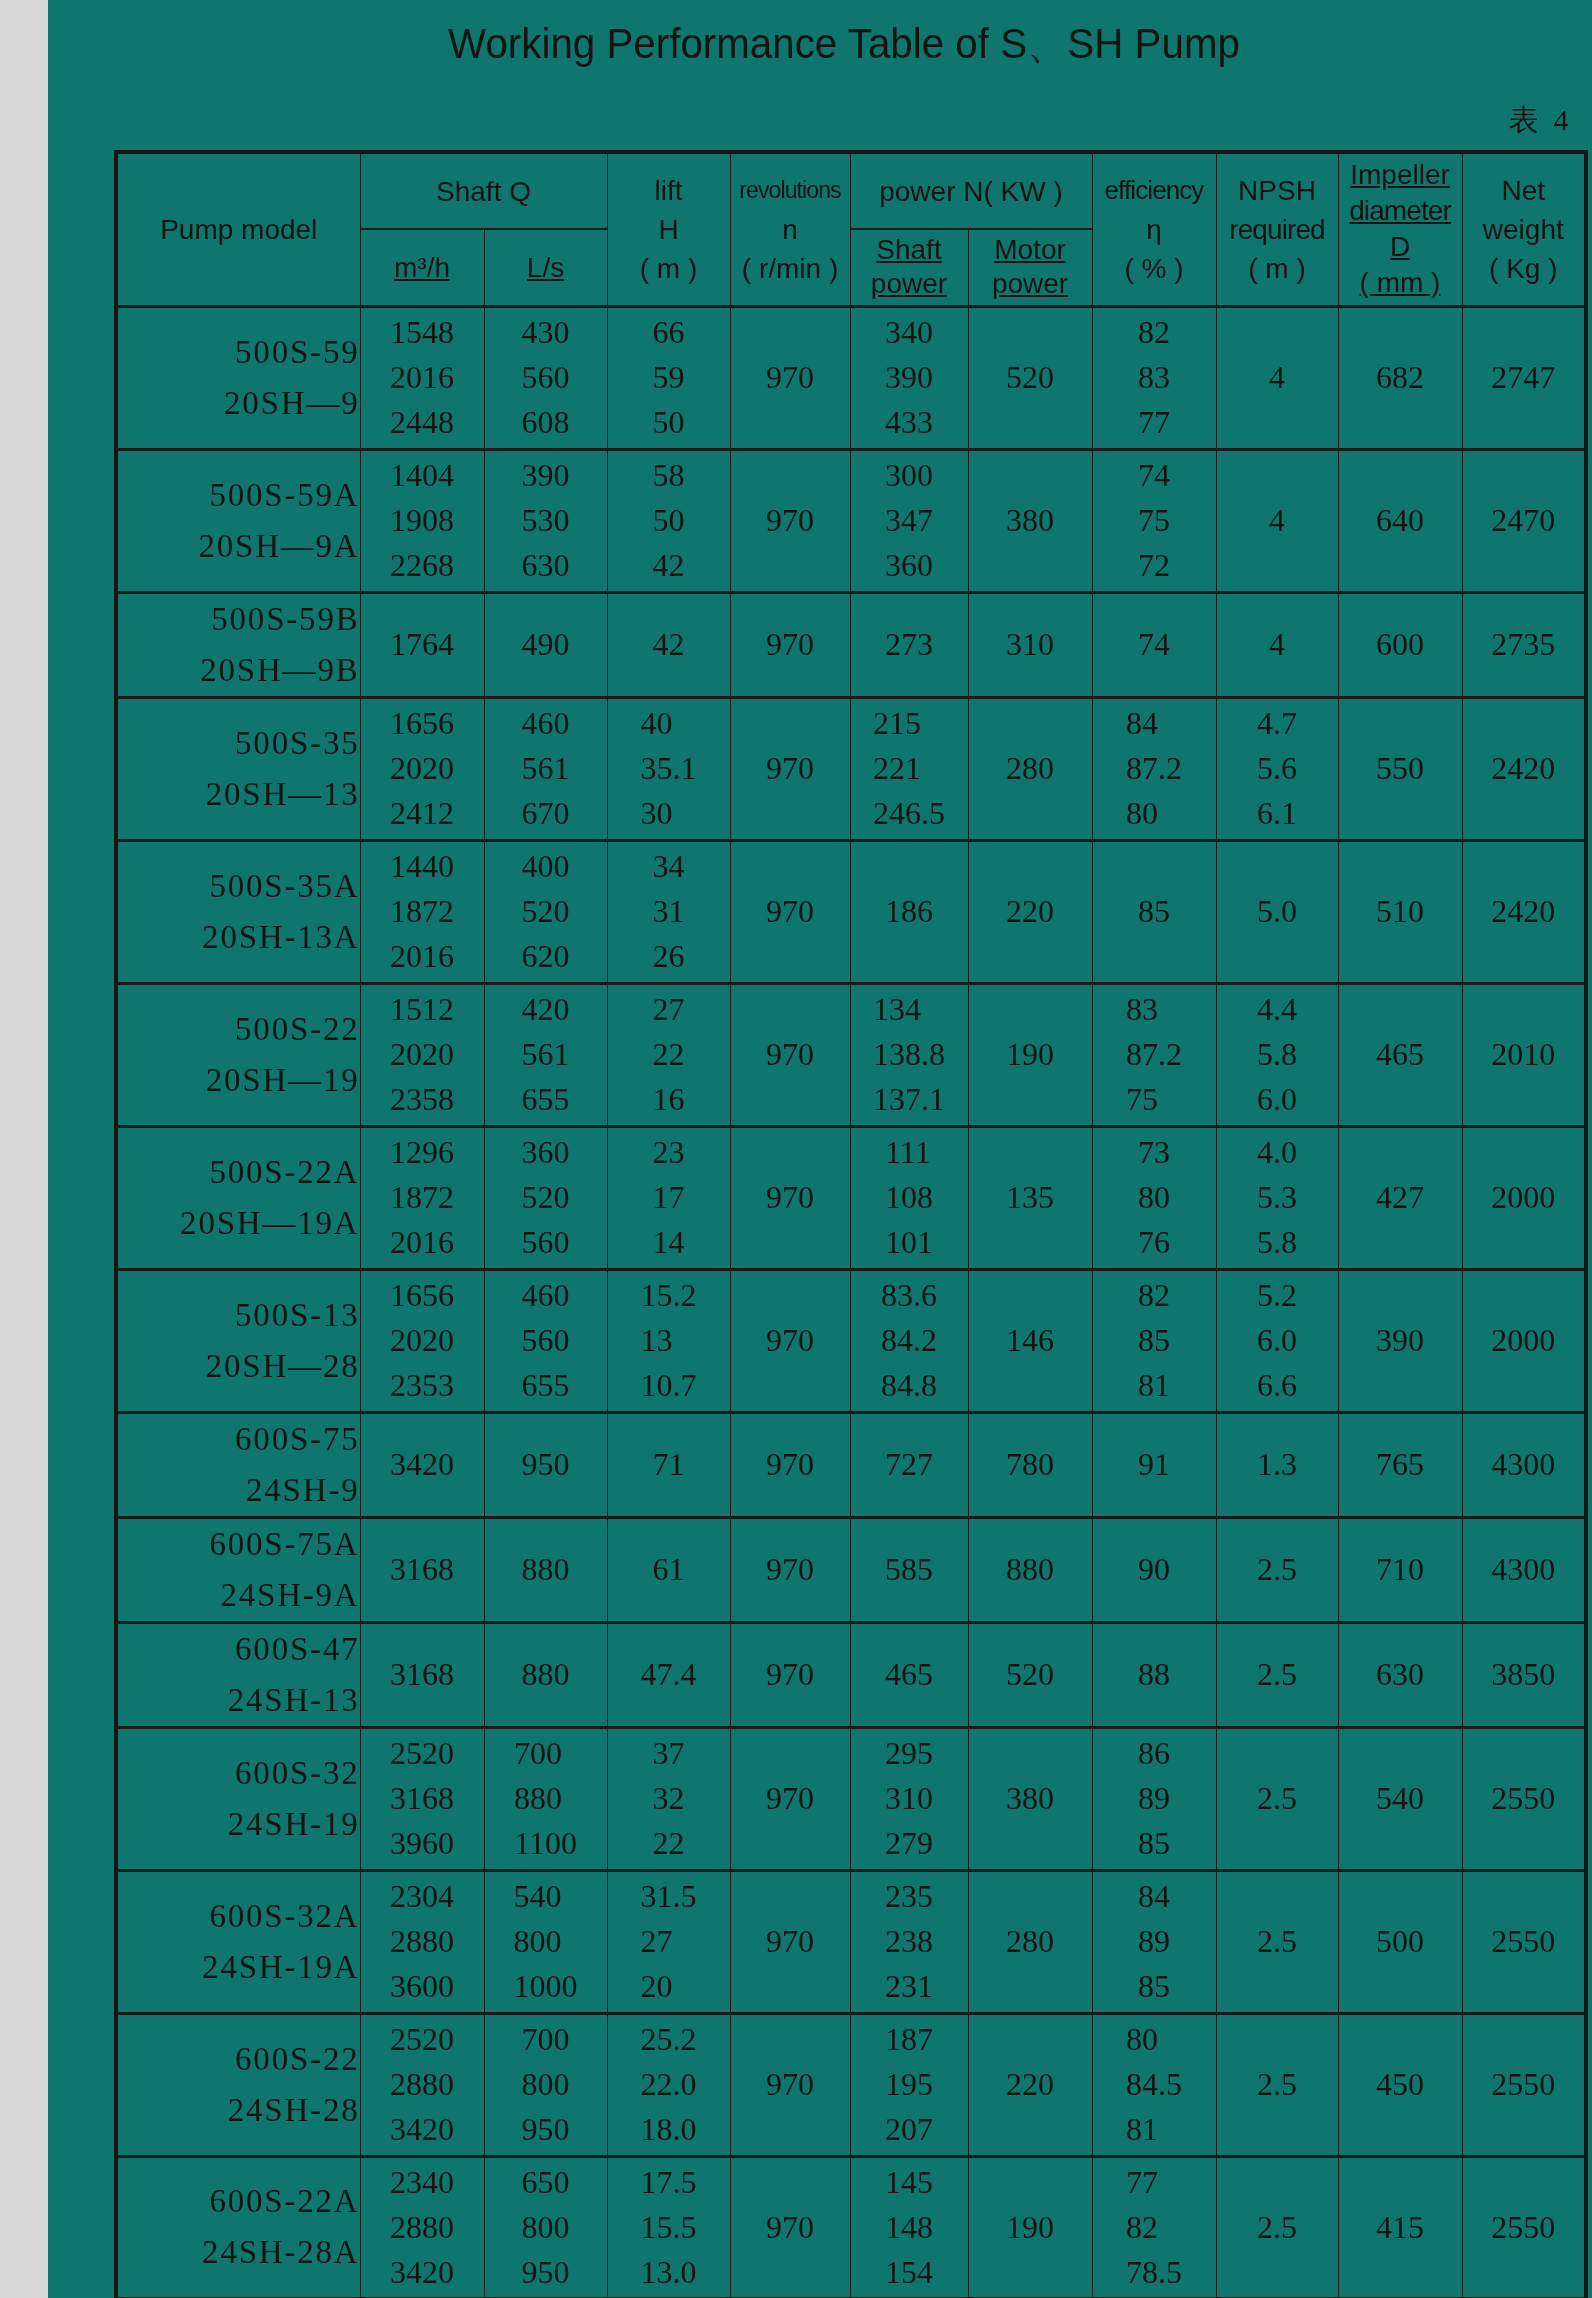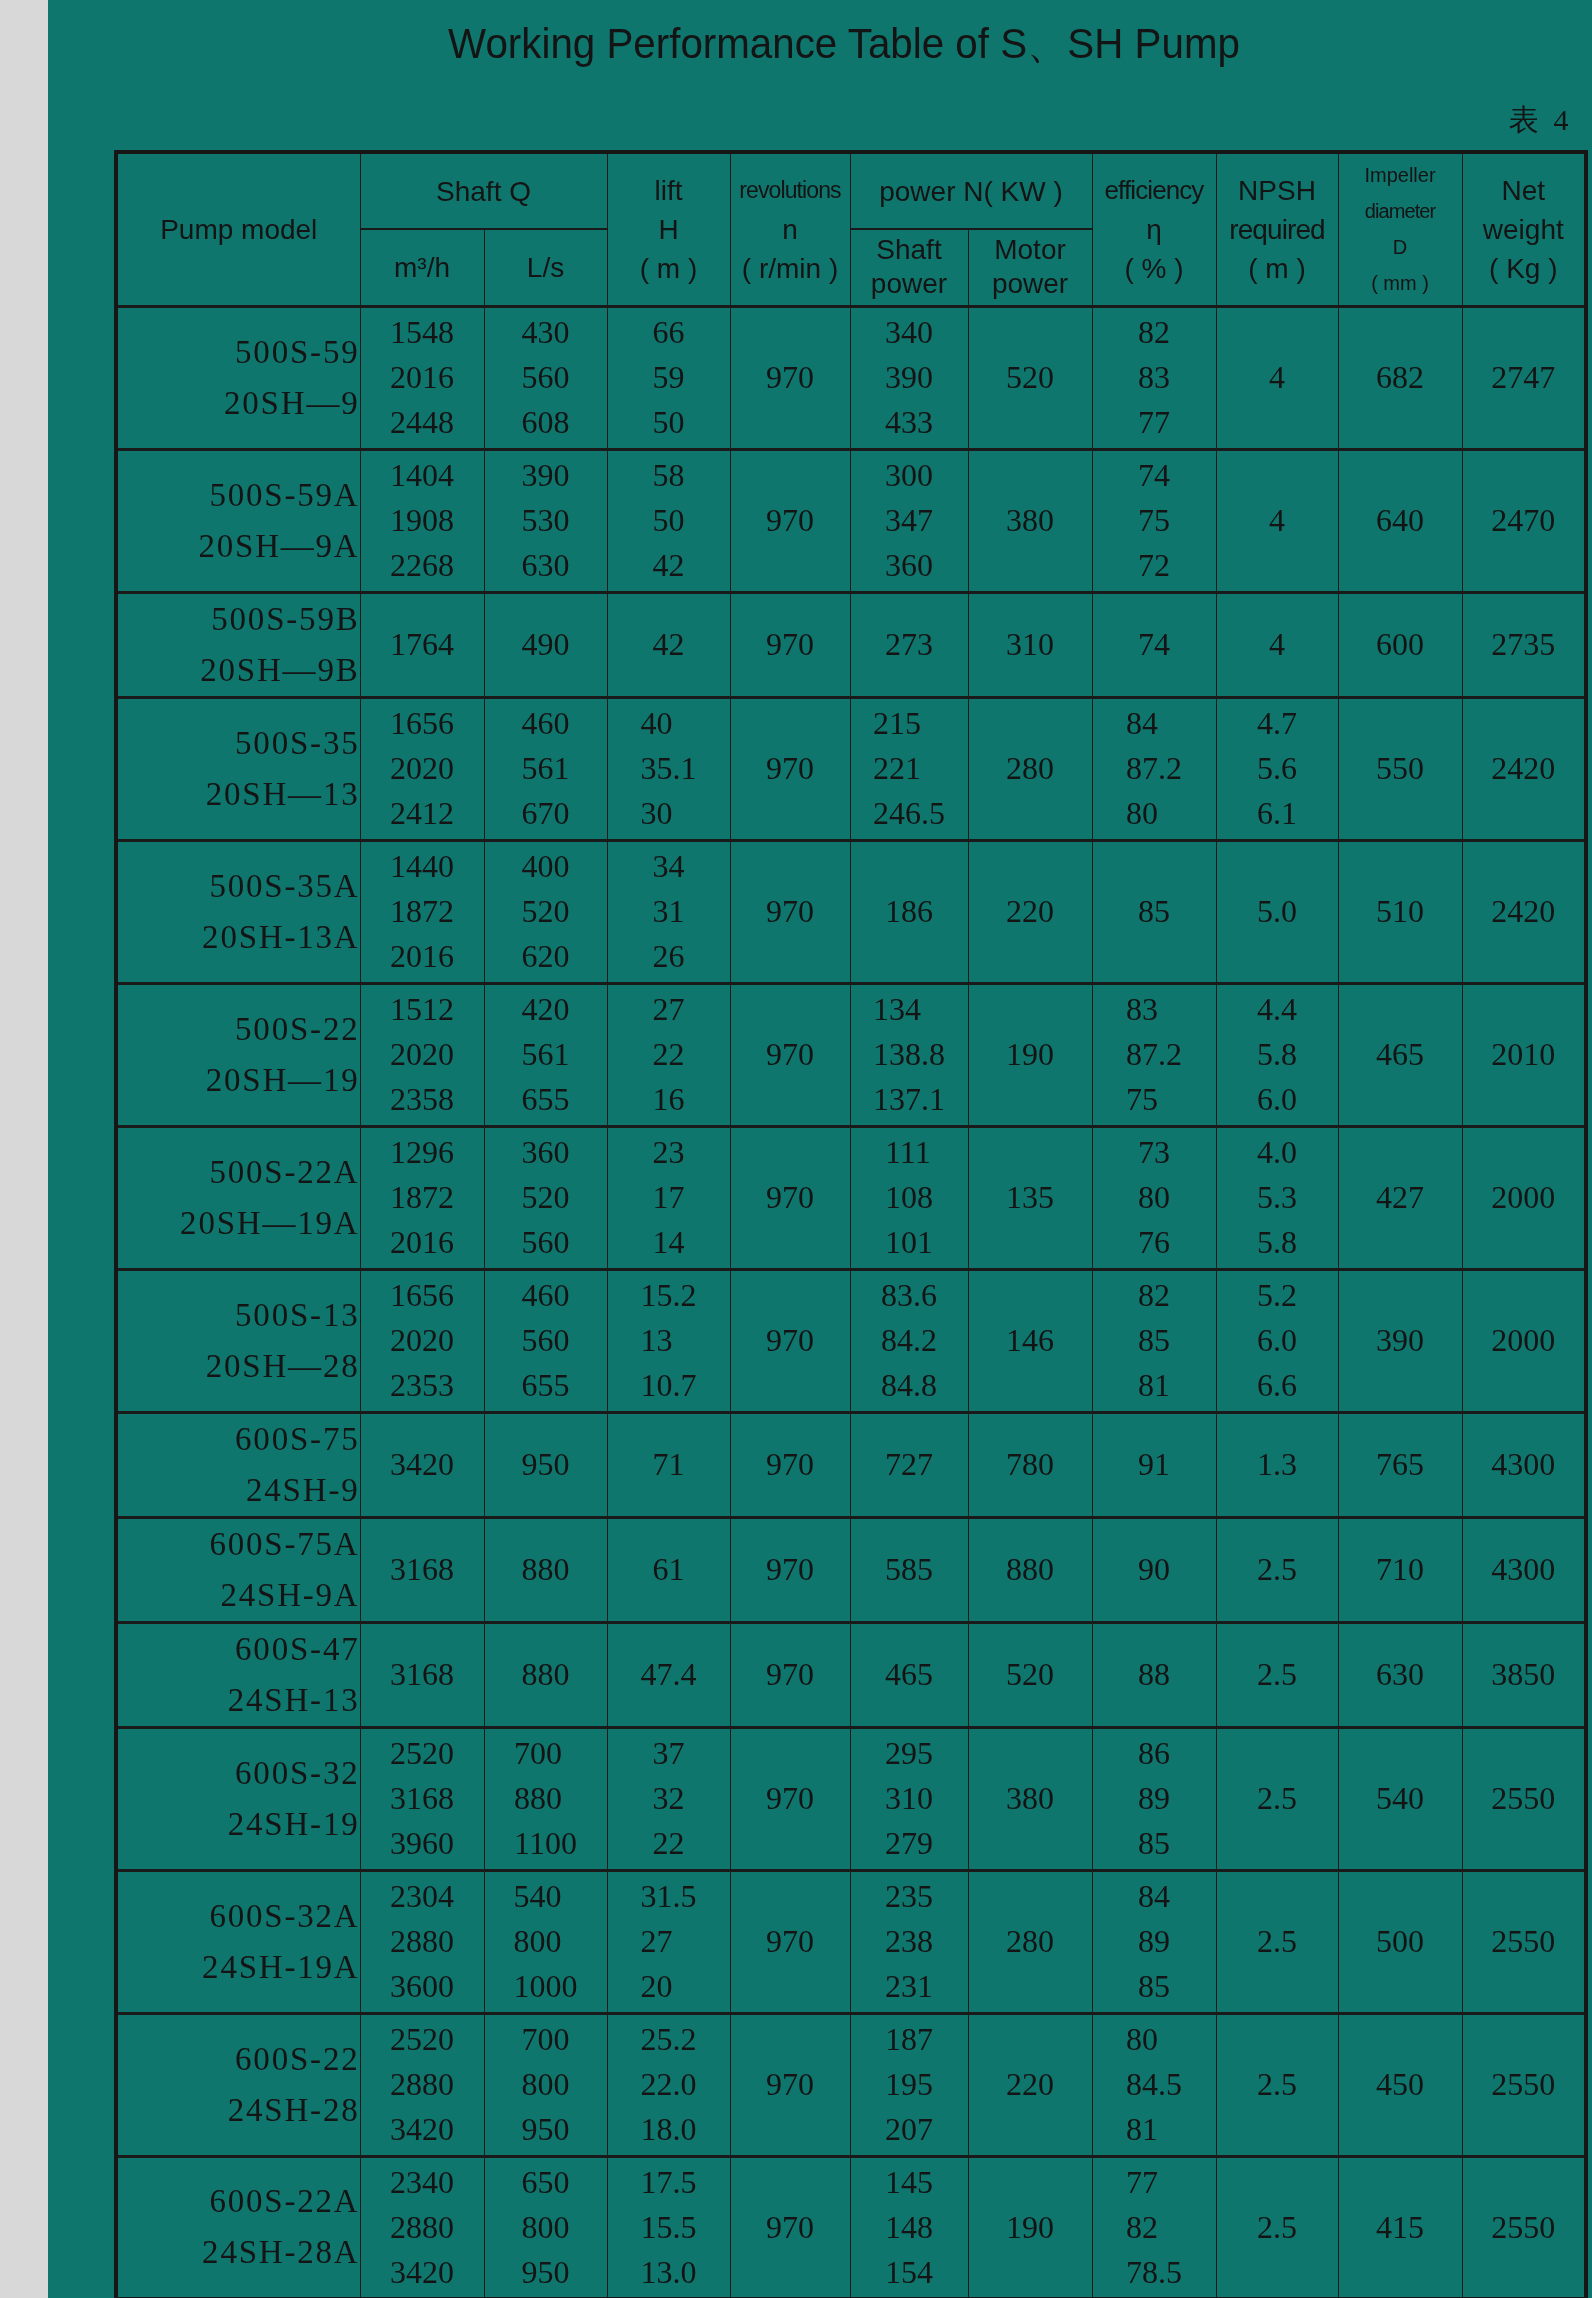--- a/index.html
+++ b/index.html
@@ -60,36 +60,36 @@
     text-align:center;
   }
   td{
     border-top:3.6px solid #1a1a1a;
     border-bottom:3.6px solid #1a1a1a;
     font-size:32px;
     line-height:45px;
     text-align:center;
   }
   thead tr.h1{height:77px;}
-  thead tr.h2{height:77px;}
+  thead tr.h2{height:77px;text-decoration:underline;}
   tr.row-tall{height:143px;}
   tr.row-short{height:93px;}
   .stack{display:inline-block;text-align:left;}
   td.model-cell{
     text-align:right;
     padding-left:29px;
     font-size:33px;
     line-height:51px;
     letter-spacing:1.8px;
     white-space:nowrap;
   }
   th .tight{letter-spacing:-0.9px;}
   th.hdr-revolutions div.word{font-size:23px;letter-spacing:-0.9px;}
   th.hdr-efficiency div.word{font-size:26px;letter-spacing:-0.9px;}
-  th.hdr-impeller{line-height:36px;font-size:20px;}
+  th.hdr-impeller{line-height:36px;font-size:28px;text-decoration:underline;}
   th.hdr-lift, th.hdr-revolutions, th.hdr-efficiency, th.hdr-npsh, th.hdr-weight{line-height:39px;}
   th.hdr-sub2{line-height:34px;}
 </style>
 </head>
 <body>
 
 <div class="page">
 
   <div class="title">Working Performance Table of S、SH Pump</div>
 

